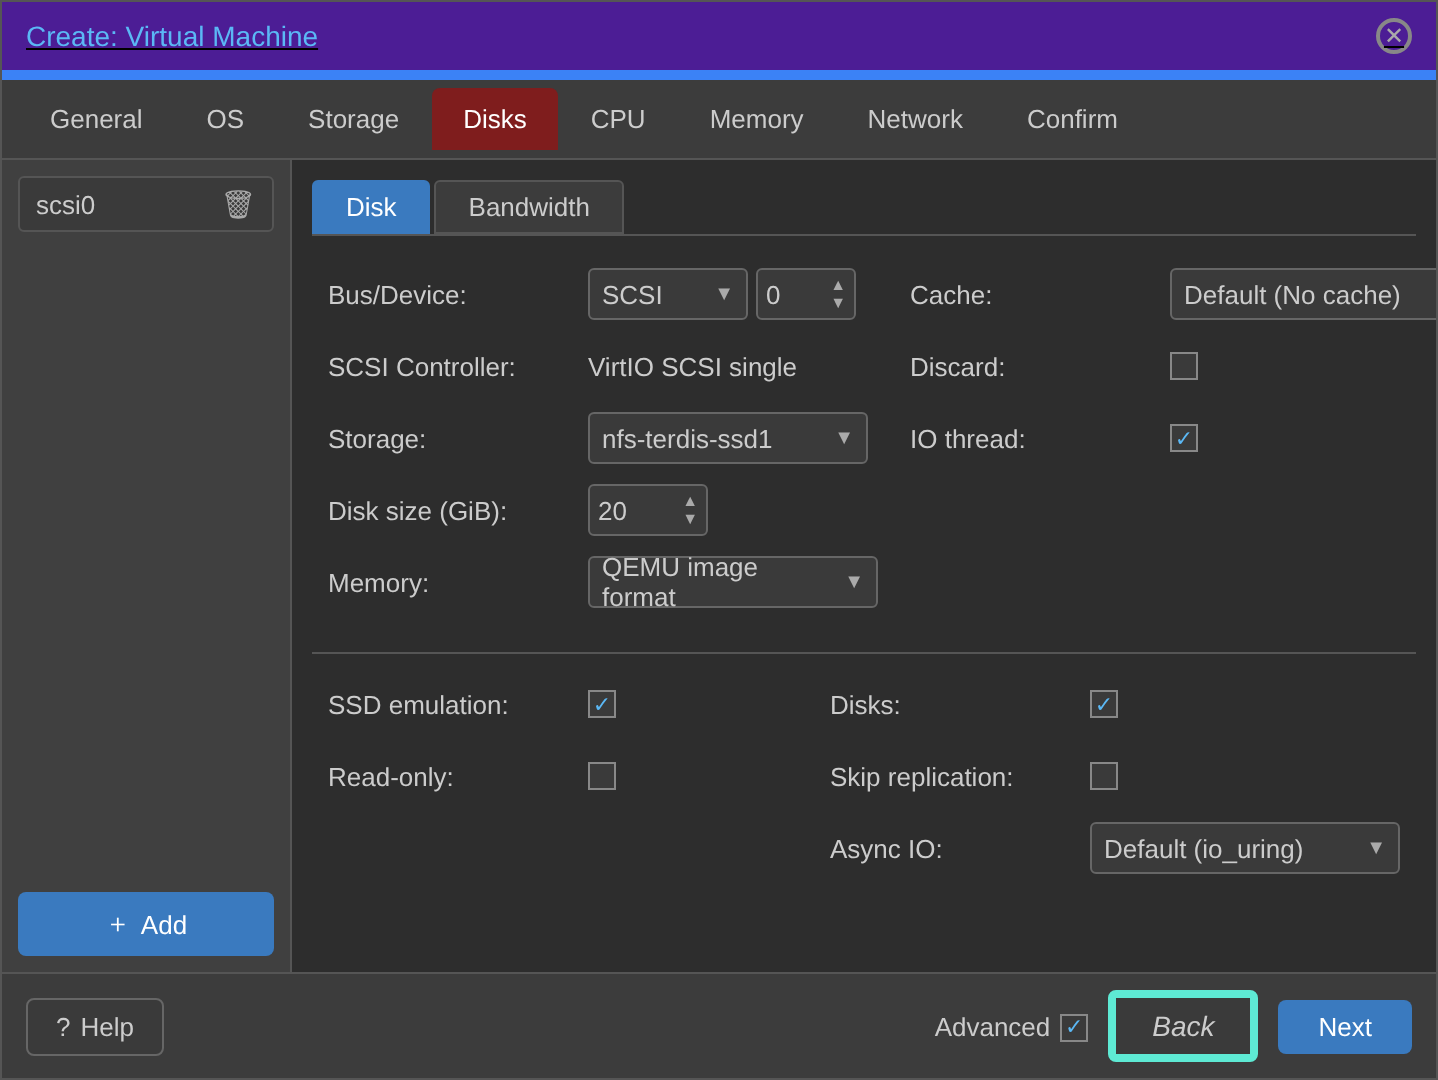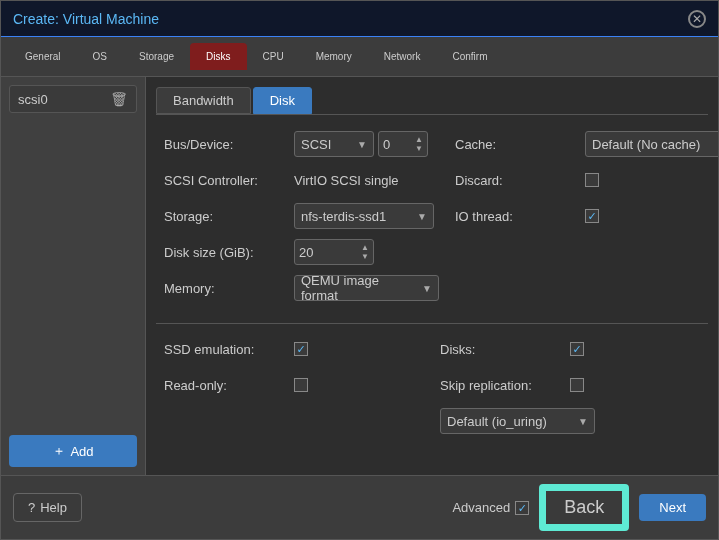--- a/index.html
+++ b/index.html
@@ -16,27 +16,28 @@
     }
     .window {
       width: 719px;
       height: 540px;
       background: #2d2d2d;
       border: 1px solid #555;
       display: flex;
       flex-direction: column;
     }
     .titlebar {
-      background: #0f172a;
+      background: #4c1d95;
       padding: 8px 12px;
       display: flex;
       align-items: center;
       justify-content: space-between;
-      border-bottom: 1px solid #3b82f6;
+      border-bottom: 5px solid #3b82f6;
       min-height: 36px;
+      text-decoration: underline;
     }
     .titlebar-title {
       color: #5bb8f5;
       font-size: 14px;
       font-weight: normal;
     }
     .titlebar-close {
       width: 18px;
       height: 18px;
       border-radius: 50%;
@@ -53,21 +54,21 @@
       display: flex;
       align-items: center;
       border-bottom: 1px solid #555;
       padding: 0 8px;
       min-height: 40px;
     }
     .tab {
       padding: 8px 16px;
       color: #ccc;
       cursor: pointer;
-      font-size: 10px;
+      font-size: 13px;
       border-radius: 4px 4px 0 0;
     }
     .tab.active {
       background: #7f1d1d;
       color: #fff;
     }
     .content {
       display: flex;
       flex: 1;
       overflow: hidden;
@@ -250,26 +251,27 @@
     }
     .advanced-label {
       color: #ccc;
       font-size: 13px;
       display: flex;
       align-items: flex-end;
       gap: 5px;
     }
     .btn-back {
       background: #3a3a3a;
-      border: 7px solid #5eead4;
+      border: 4px solid #5eead4;
       border-radius: 4px;
       color: #ccc;
       padding: 6px 18px;
       cursor: pointer;
-      font-size: 18px;
+      font-size: 14px;
+      font-style: italic;
     }
     .btn-next {
       background: #3a7abf;
       border: none;
       border-radius: 4px;
       color: #fff;
       padding: 6px 20px;
       cursor: pointer;
       font-size: 13px;
     }
@@ -310,22 +312,22 @@
         <button class="btn-add">
           <span>＋</span>
           <span>Add</span>
         </button>
       </div>
     </div>
 
     <div class="main-panel">
 
       <div class="panel-tabs">
+        <div class="panel-tab active">Disk</div>
         <div class="panel-tab">Bandwidth</div>
-        <div class="panel-tab active">Disk</div>
       </div>
 
       <div class="form-grid">
 
         <div class="form-section">
 
           <div class="form-row">
             <span class="form-label">Bus/Device:</span>
             <div class="bus-device-row">
               <div class="form-control-select" style="min-width:80px;">
@@ -350,21 +352,21 @@
           <div class="form-row">
             <span class="form-label">Storage:</span>
             <div class="form-control-select" style="min-width:140px;">
               <span>nfs-terdis-ssd1</span>
               <span class="chevron">▼</span>
             </div>
           </div>
 
           <div class="form-row">
             <span class="form-label">Disk size (GiB):</span>
-            <div class="number-input" style="width:80px;">
+            <div class="number-input" style="width:60px;">
               <span>20</span>
               <div class="number-input-arrows">
                 <span>▲</span>
                   <span>▼</span>
               </div>
             </div>
           </div>
 
           <div class="form-row">
             <span class="form-label">Memory:</span>
@@ -420,20 +422,21 @@
             <span class="form-label">Disks:</span>
             <div class="checkbox checked">✓</div>
           </div>
 
           <div class="form-row">
             <span class="form-label">Skip replication:</span>
             <div class="checkbox"></div>
           </div>
 
           <div class="form-row">
+            <span class="form-label">Async IO:</span>
             <div class="form-control-select" style="min-width:155px;">
               <span>Default (io_uring)</span>
               <span class="chevron">▼</span>
             </div>
           </div>
         </div>
       </div>
     </div>
   </div>
 

